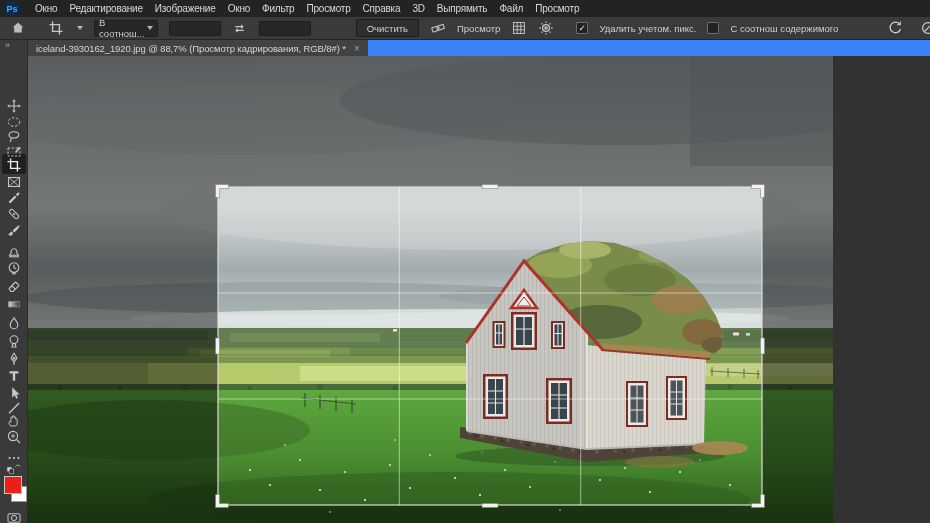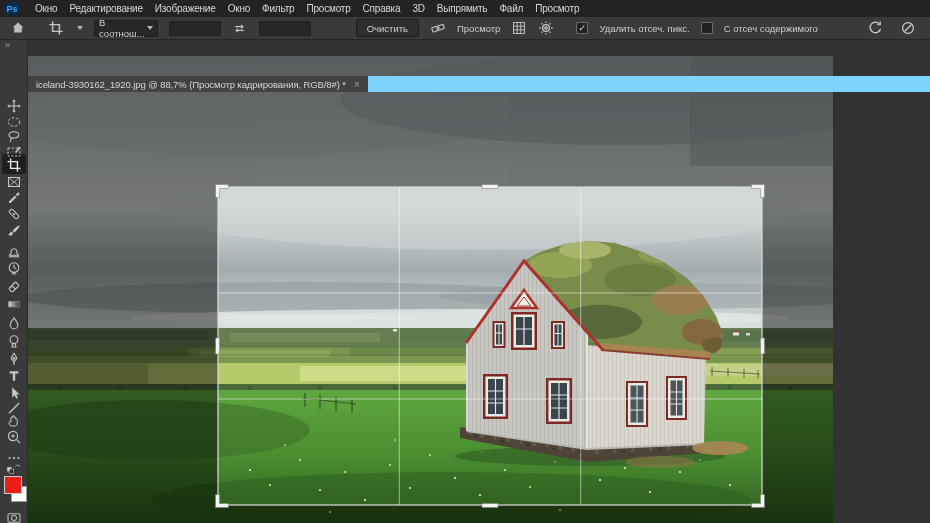--- a/index.html
+++ b/index.html
@@ -26,21 +26,21 @@
   .ob-dd{width:66px;height:15px;background:#272727;border:1px solid #1e1e1e;border-radius:2px;
     color:#cfcfcf;font-size:9.5px;display:flex;align-items:center;padding:0 4px;justify-content:space-between;}
   .ob-field{width:44px;height:13px;background:#272727;border:1px solid #1e1e1e;border-radius:2px;
     color:#cfcfcf;font-size:9.5px;padding:0 3px;}
   .ob-btn{height:17px;background:#2e2e2e;border:1px solid #1d1d1d;border-radius:2px;color:#d2d2d2;
     font-size:9.5px;padding:8px 10px;display:flex;align-items:center;margin-left:34px;}
   .ob-label{color:#cfcfcf;font-size:9.5px;white-space:nowrap;}
   .ob-check{width:10px;height:10px;background:#222;border:1px solid #6d6d6d;border-radius:1px;
     color:#e0e0e0;font-size:9px;line-height:10px;text-align:center;flex:0 0 auto;}
   
-  .tab-bar{position:absolute;left:28px;top:40px;width:902px;height:16px;background:#7dd3fc;z-index:25;margin-top:36px;}
+  .tab-bar{position:absolute;left:28px;top:40px;width:902px;height:16px;background:#3b82f6;z-index:25;}
   .doc-tab{position:absolute;left:0;top:0;height:16px;background:#424242;display:flex;align-items:center;
     padding:0 8px;color:#d6d6d6;font-size:9.5px;letter-spacing:-0.1px;white-space:nowrap;}
   .tab-close{color:#9e9e9e;margin-left:8px;font-size:10px;}
   
   .toolbar{position:absolute;left:0;top:40px;width:28px;height:483px;background:#3a3a3a;
     border-right:1px solid #2b2b2b;box-sizing:border-box;z-index:26;}
   .tb-collapse{position:absolute;left:5px;top:0px;color:#a5a5a5;font-size:9px;letter-spacing:-1px;}
   .tool{position:absolute;left:6px;width:16px;height:16px;}
   .tool svg{display:block;}
   .tool-sel-bg{position:absolute;left:2px;width:24px;height:20px;background:#1f1f1f;border-radius:2px;}
@@ -112,23 +112,23 @@
   </span>
   <span class="ob-icon">
     <svg width="16" height="16" viewBox="0 0 16 16" fill="none" stroke="#c7c7c7" stroke-width="1.3">
       <circle cx="8" cy="8" r="3.4"></circle>
         <circle cx="8" cy="8" r="1.2"></circle>
       <path d="M8 2.8V1.4M8 14.6V13.2M2.8 8H1.4M14.6 8H13.2M4.4 4.4 3.4 3.4M11.6 11.6l1 1M11.6 4.4l1-1M4.4 11.6l-1 1"></path>
       </svg>
   </span>
   <span class="ob-sep"></span>
   <span class="ob-check">✓</span>
-  <span class="ob-label">Удалить отсеч. пикс.</span>
+  <span class="ob-label">Удалить учетом. пикс.</span>
   <span class="ob-check"></span>
-  <span class="ob-label">С отсеч содержимого</span>
+  <span class="ob-label">С соотнош содержимого</span>
   <span class="ob-icon" style="margin-left:38px;">
     <svg width="16" height="16" viewBox="0 0 16 16" fill="none" stroke="#cfcfcf" stroke-width="1.3">
       <path d="M12.8 4.4A5.3 5.3 0 1 0 13.5 9"></path>
         <path d="M13.3 1.6v3.2h-3.2" stroke-width="1.1"></path>
       </svg>
   </span>
   <span class="ob-icon" style="margin-left:6px;">
     <svg width="16" height="16" viewBox="0 0 16 16" fill="none" stroke="#cfcfcf" stroke-width="1.2">
       <circle cx="8" cy="8" r="5.4"></circle>
         <path d="M4.5 11.5 11.5 4.5"></path>

